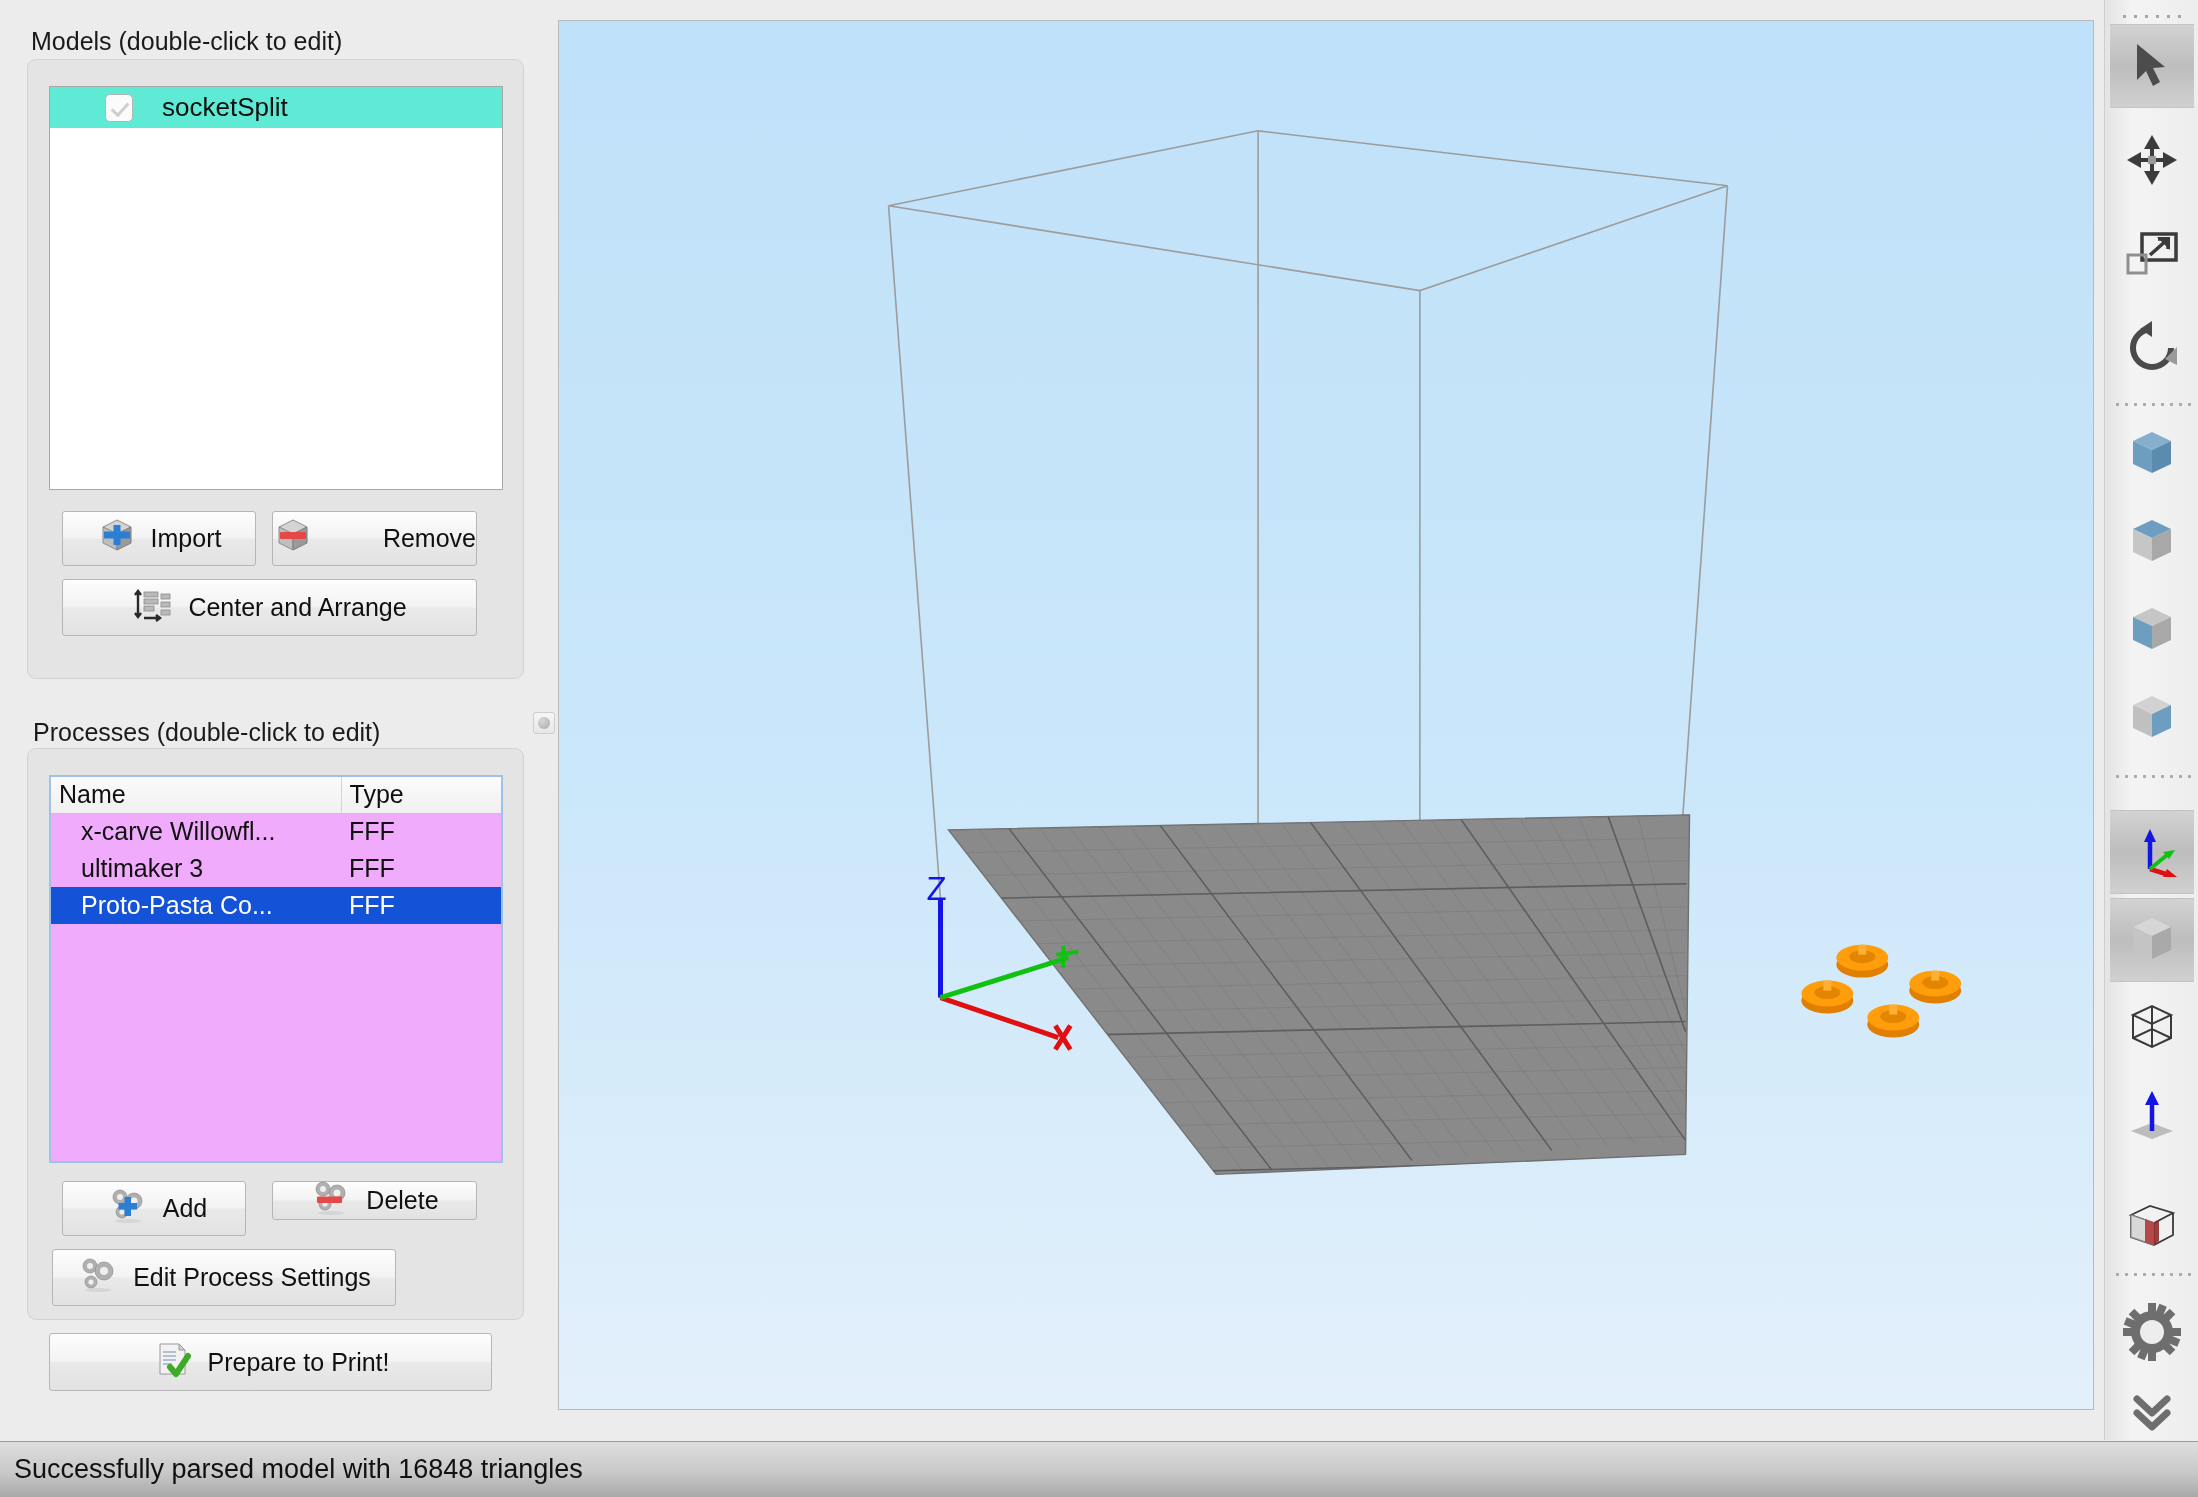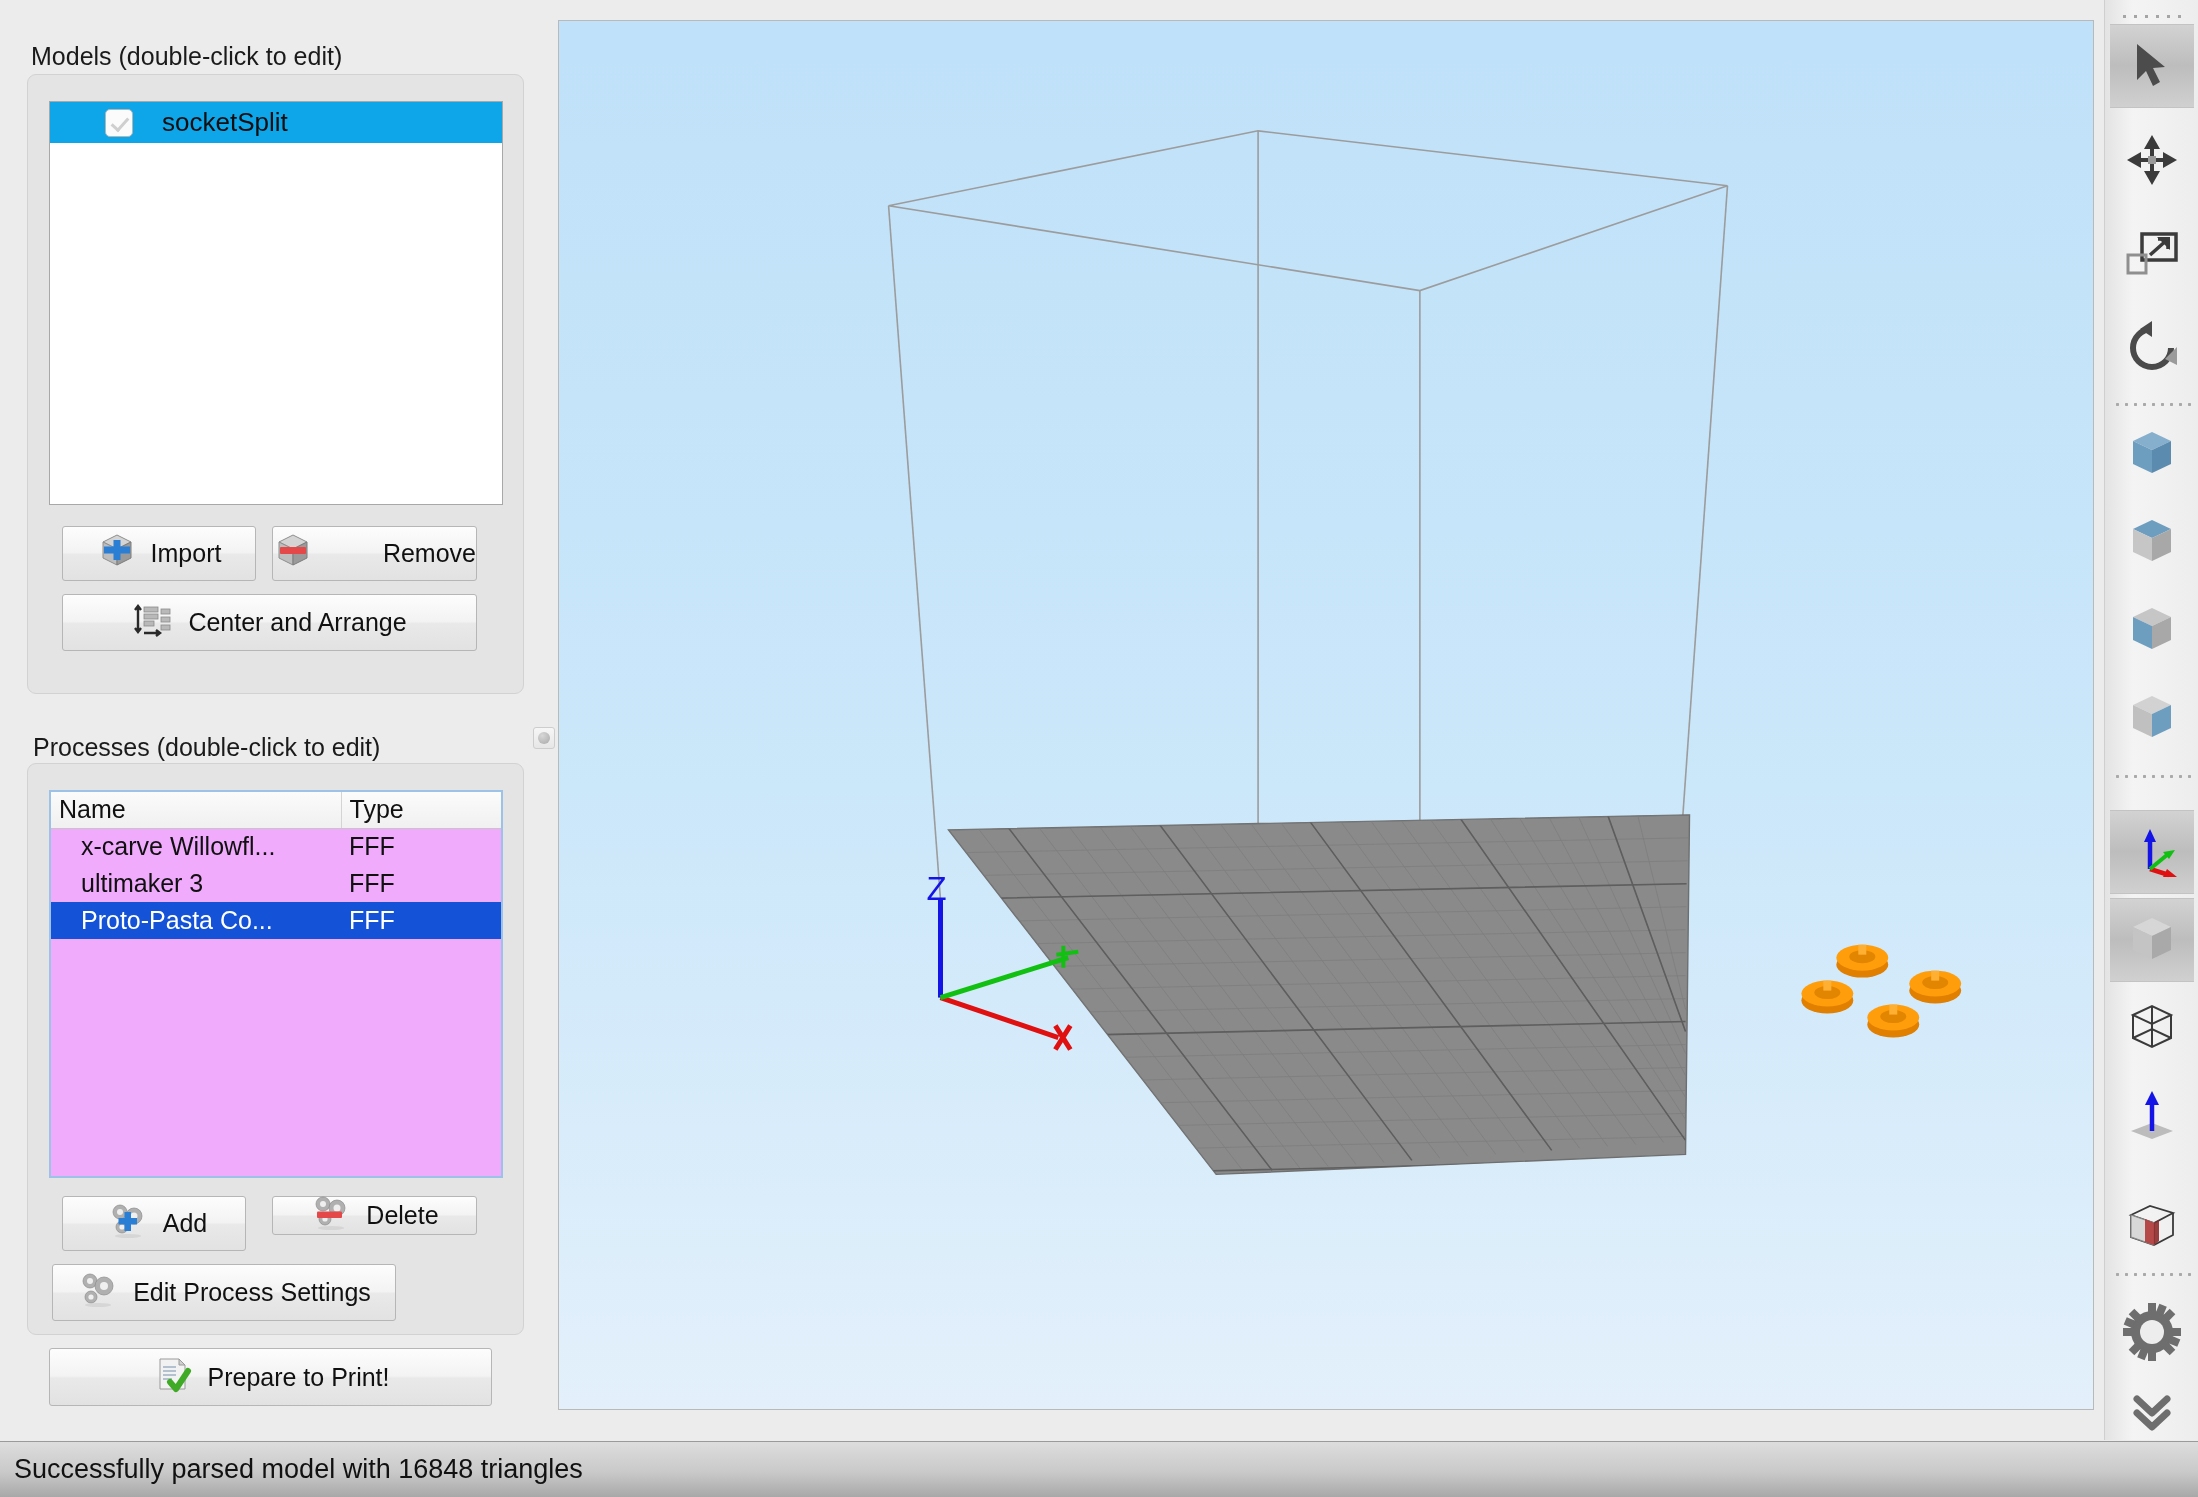--- a/index.html
+++ b/index.html
@@ -9,21 +9,20 @@
     background: #ececec;
     overflow: hidden;
   }
   #app { position: relative; width: 2198px; height: 1497px; }
 
   
   #left-panel {
     position: absolute; left: 0; top: 0;
     width: 556px; height: 1440px;
     background: #ececec;
-    margin-top: 15px;
   }
   .group-label {
     position: absolute;
     font-size: 25px; color: #1a1a1a;
     white-space: nowrap;
   }
   .group-box {
     position: absolute;
     background: #e4e4e4;
     border: 1px solid #d2d2d2;
@@ -37,21 +36,21 @@
   #models-list {
     position: absolute; left: 21px; top: 26px;
     width: 454px; height: 404px;
     background: #ffffff;
     border: 1px solid #a8a8a8;
   }
   .model-row {
     display: flex; align-items: center;
     height: 41px;
     padding-left: 55px;
-    background: #0ea5e9;
+    background: #5eead4;
   }
   .model-check {
     width: 28px; height: 28px;
     background: #fbfbfb;
     border: 1px solid #b5b5b5;
     border-radius: 5px;
     margin-right: 29px;
     position: relative;
     flex: 0 0 auto;
   }

